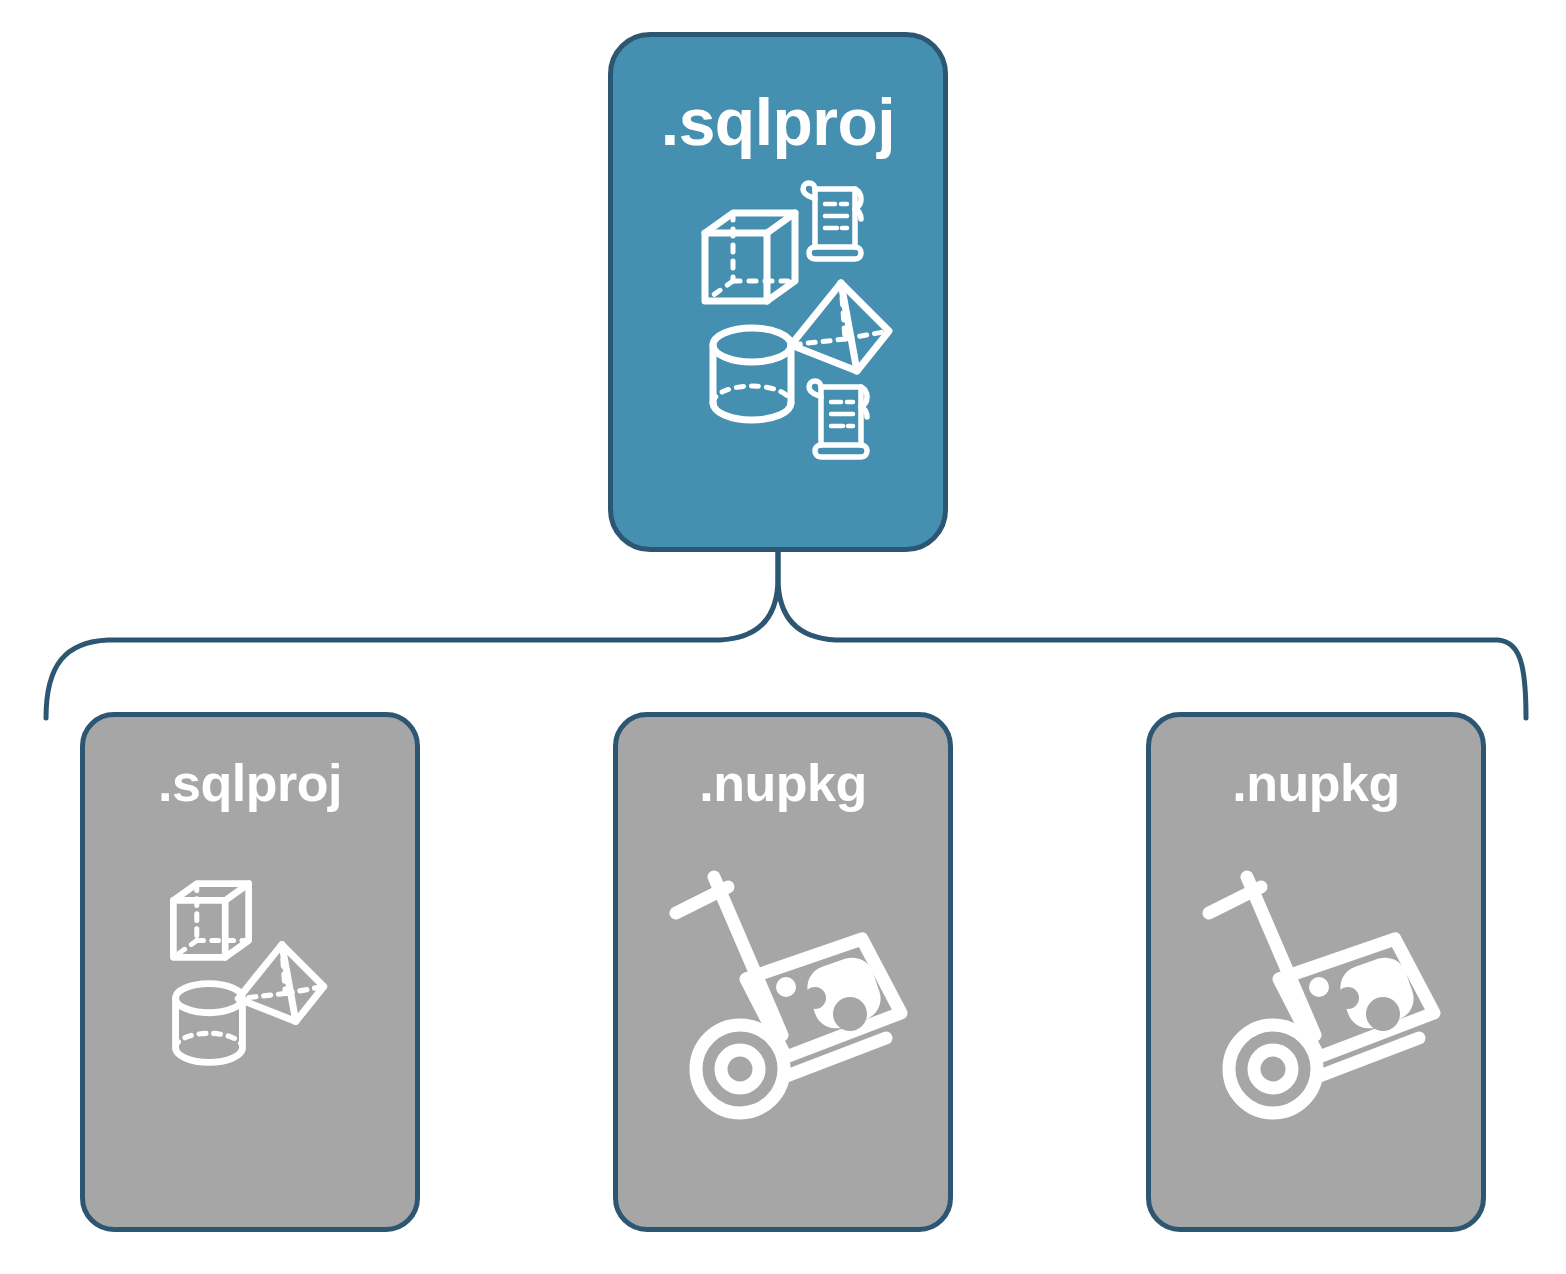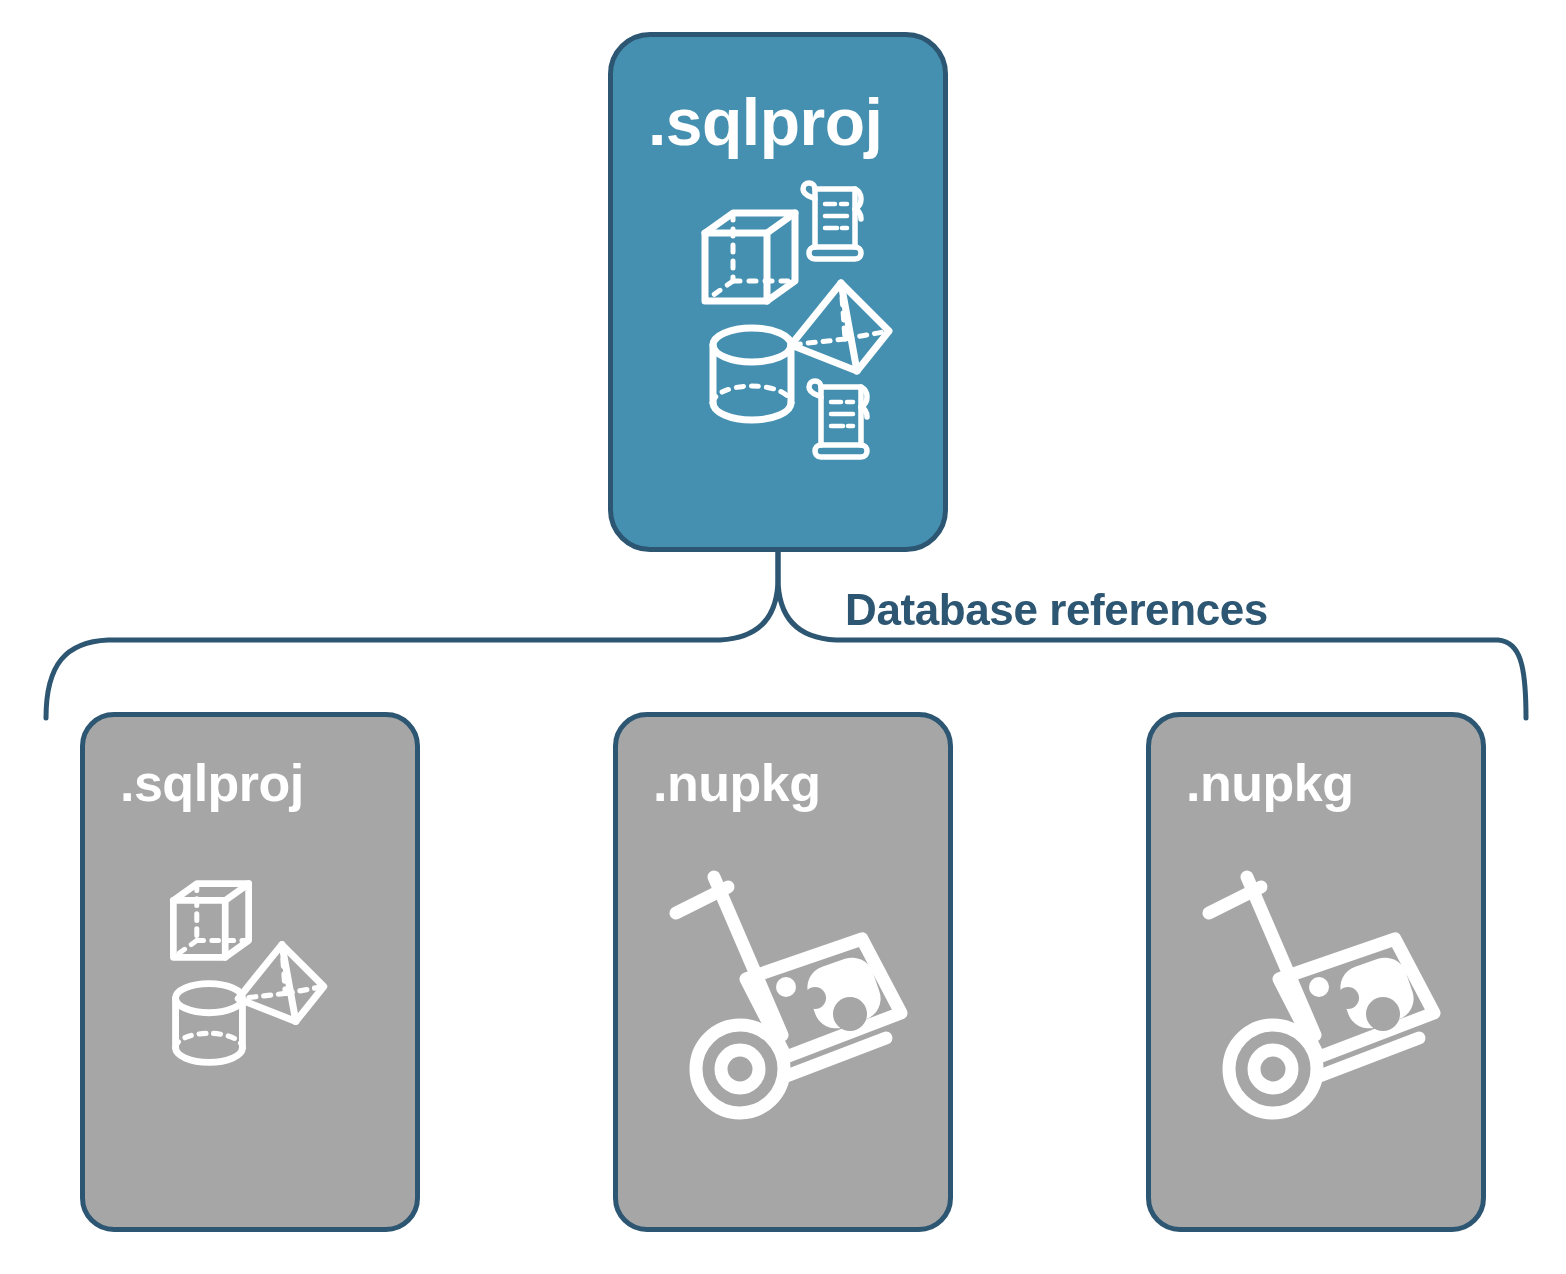--- a/index.html
+++ b/index.html
@@ -36,26 +36,26 @@
 
   .card.secondary {
     background: #a6a6a6;
     border-radius: 34px;
   }
 
   .card-title {
     position: absolute;
     left: 0;
     width: 100%;
+    text-align: center;
     color: #ffffff;
     font-weight: bold;
     letter-spacing: -0.5px;
     line-height: 1;
     user-select: none;
-    margin-left: 35px;
   }
 
   .card.primary .card-title {
     top: 52px;
     font-size: 66px;
   }
 
   .card.secondary .card-title {
     top: 40px;
     font-size: 52px;
@@ -184,21 +184,20 @@
              C66 102 46 124 46 178
              L46 178" fill="none" stroke="#2d5673" stroke-width="5" stroke-linecap="round"></path>
     <path d="M778 12
              L778 38
              C778 74 794 98 836 100
              L1498 100
              C1520 102 1526 124 1526 178
              L1526 178" fill="none" stroke="#2d5673" stroke-width="5" stroke-linecap="round"></path>
   </svg>
 
-  <div id="brace-label">Database references</div>
 
   <div class="card secondary" style="left:80px; top:712px; width:340px; height:520px;">
     <div class="card-title">.sqlproj</div>
 
     <div class="icon-layer">
 
       <svg class="icon-svg" style="left:80px; top:160px;" width="92" height="92" viewBox="0 0 110 110">
         <g fill="none" stroke="#ffffff" stroke-width="8" stroke-linejoin="round" stroke-linecap="round">
           <path d="M10 28 L10 96 L72 96 L72 28 Z"></path>
           <path d="M10 28 L38 8 L100 8 L72 28"></path>

